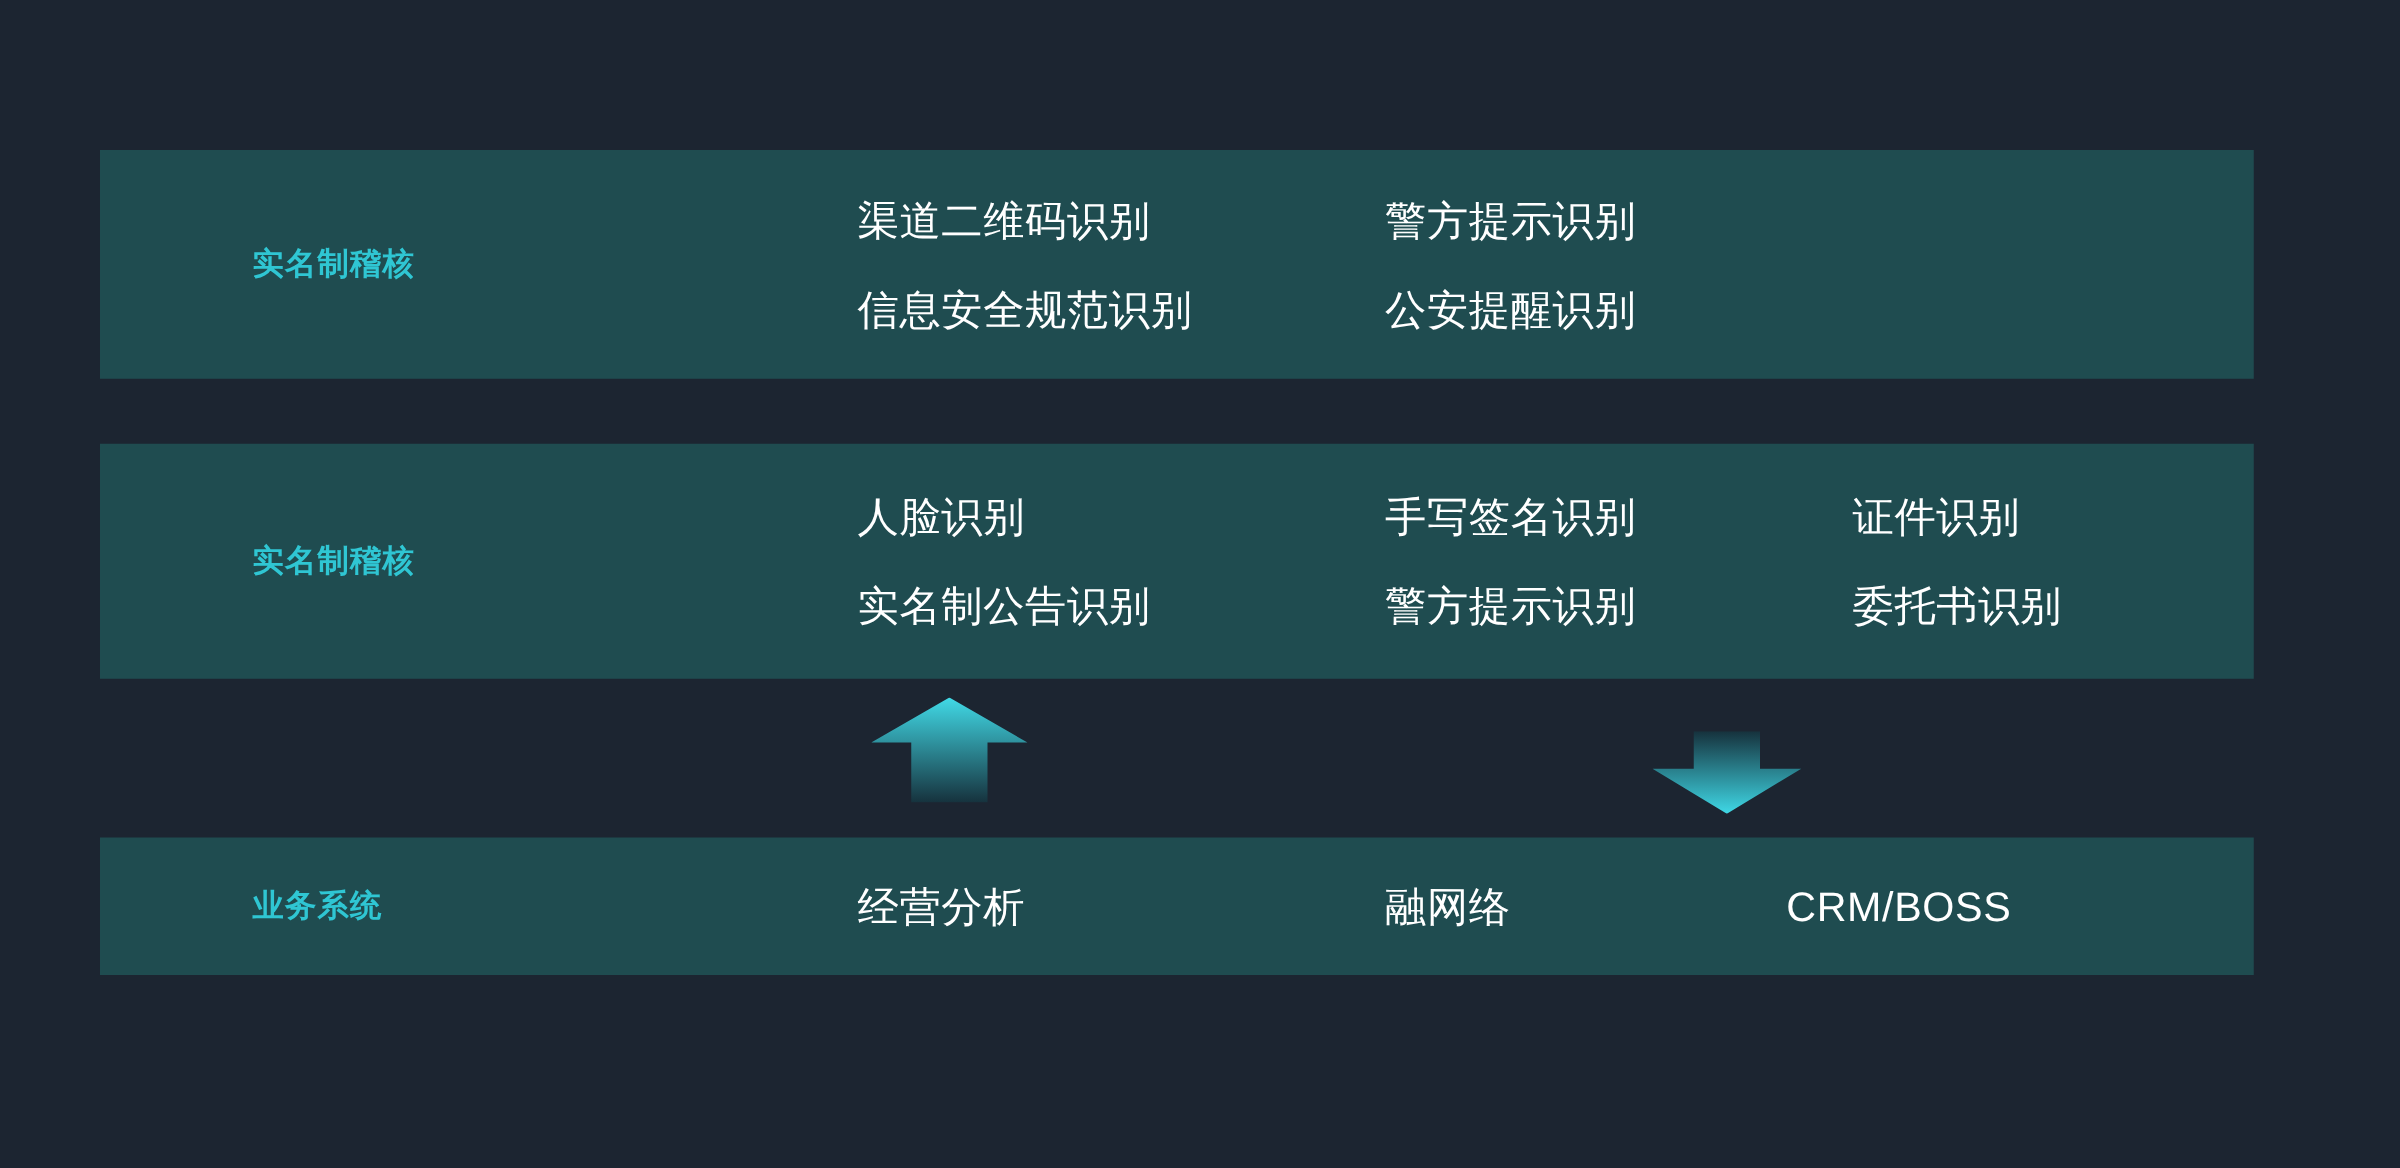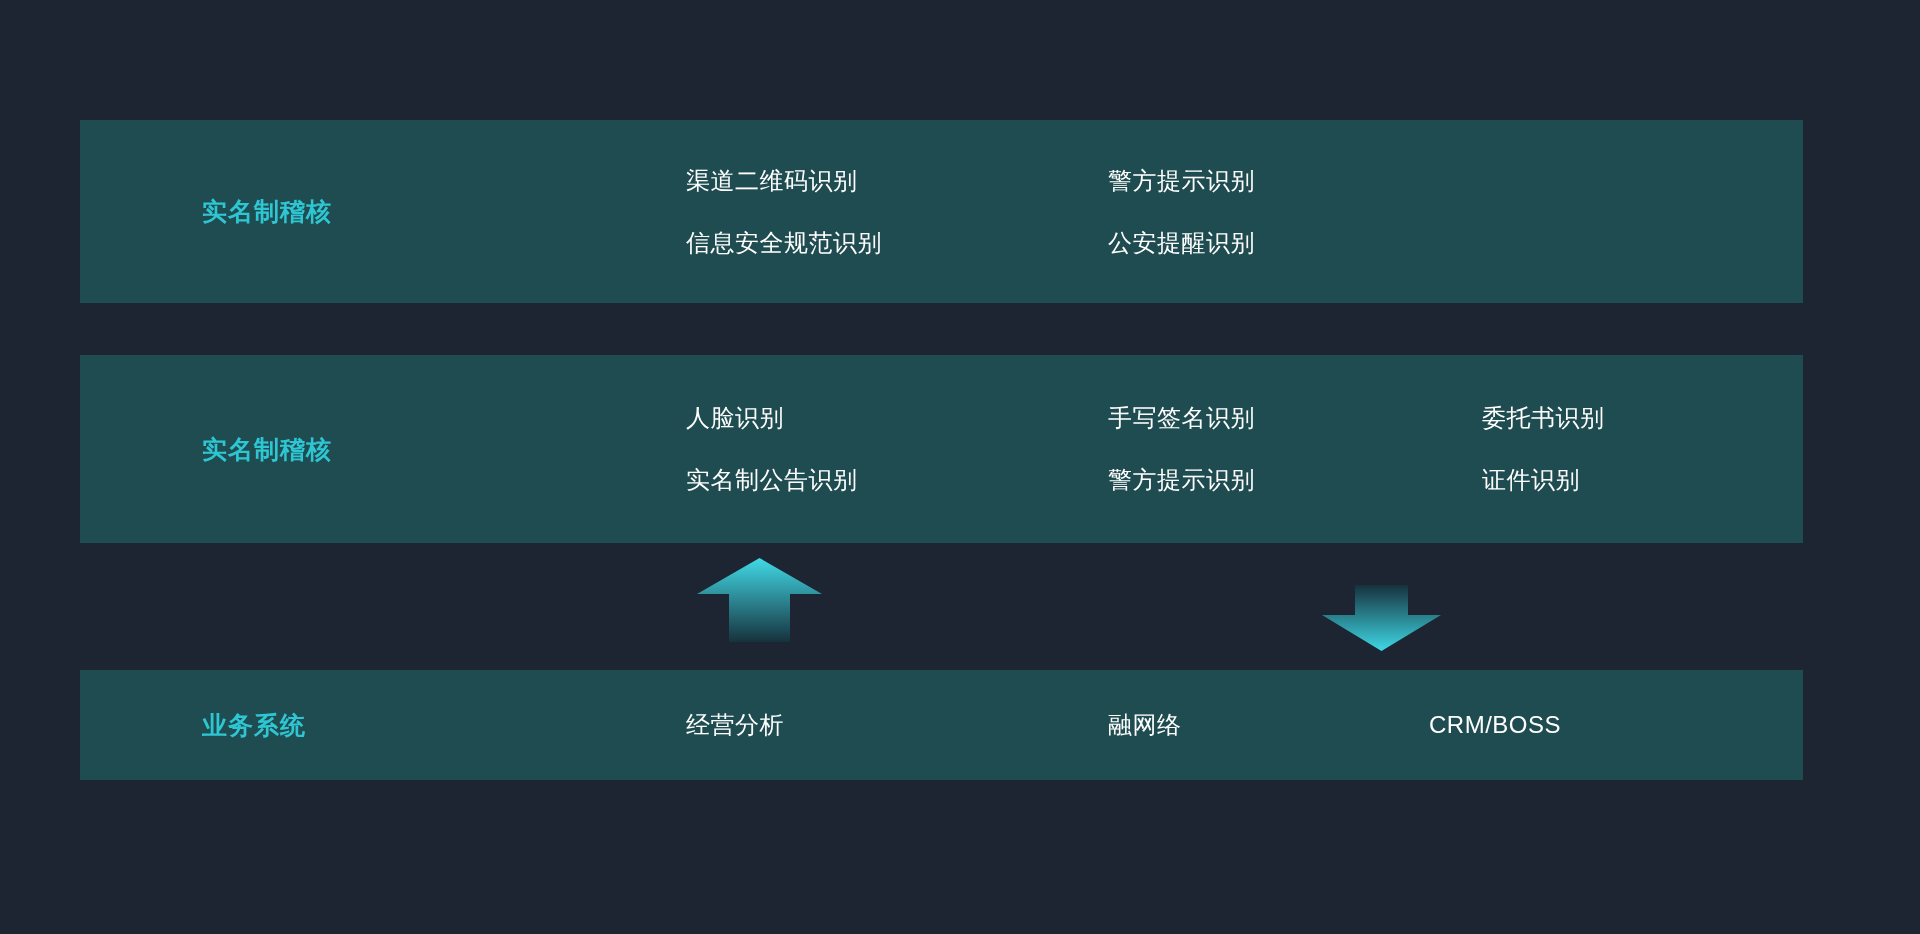--- a/index.html
+++ b/index.html
@@ -50,21 +50,21 @@
     display: flex;
     flex-direction: column;
     justify-content: center;
     gap: 38px;
   }
   .col-1 { width: 422px; }
   .col-2 { width: 374px; }
   .col-3 { width: 321px; }
   .item {
     color: #ffffff;
-    font-size: 24px;
+    font-size: 33px;
     line-height: 1;
     letter-spacing: 0.5px;
   }
   .band-3 .col { gap: 0; }
 
   .arrow {
     position: absolute;
     line-height: 0;
   }
   .arrow-up   { left: 697px;  top: 558px; }
@@ -95,22 +95,22 @@
     </div>
     <div class="col col-1">
       <span class="item">人脸识别</span>
       <span class="item">实名制公告识别</span>
     </div>
     <div class="col col-2">
       <span class="item">手写签名识别</span>
       <span class="item">警方提示识别</span>
     </div>
     <div class="col col-3">
+      <span class="item">证件识别</span>
       <span class="item">委托书识别</span>
-      <span class="item">证件识别</span>
     </div>
   </section>
 
   <div class="arrow arrow-up">
     <svg width="125" height="84" viewBox="0 0 125 84" xmlns="http://www.w3.org/2000/svg">
       <defs>
         <linearGradient id="gradUp" x1="0" y1="0" x2="0" y2="1">
           <stop offset="0" stop-color="#41dae7"></stop>
           <stop offset="1" stop-color="#16323d"></stop>
         </linearGradient>

